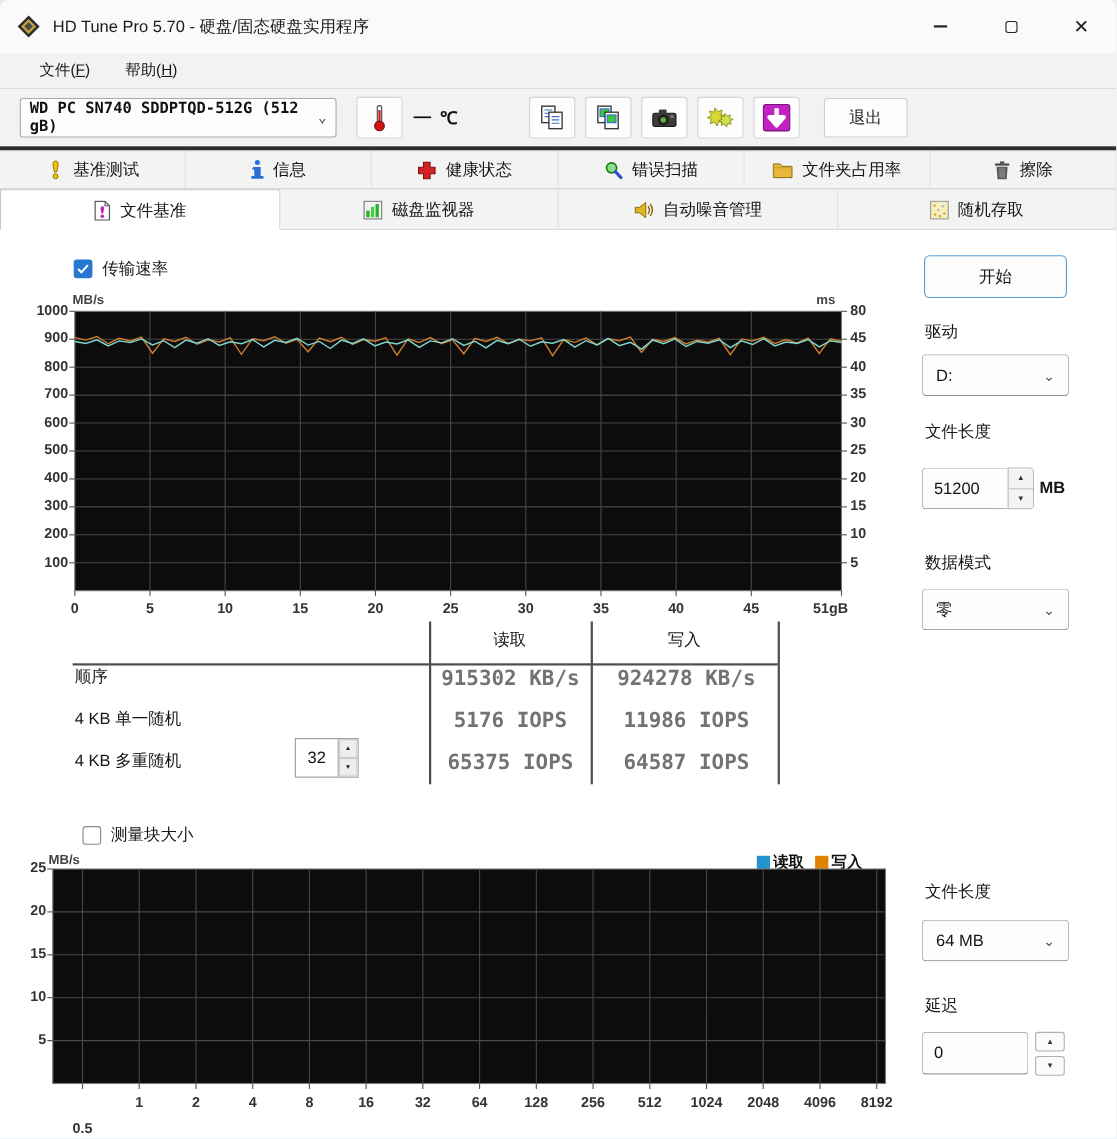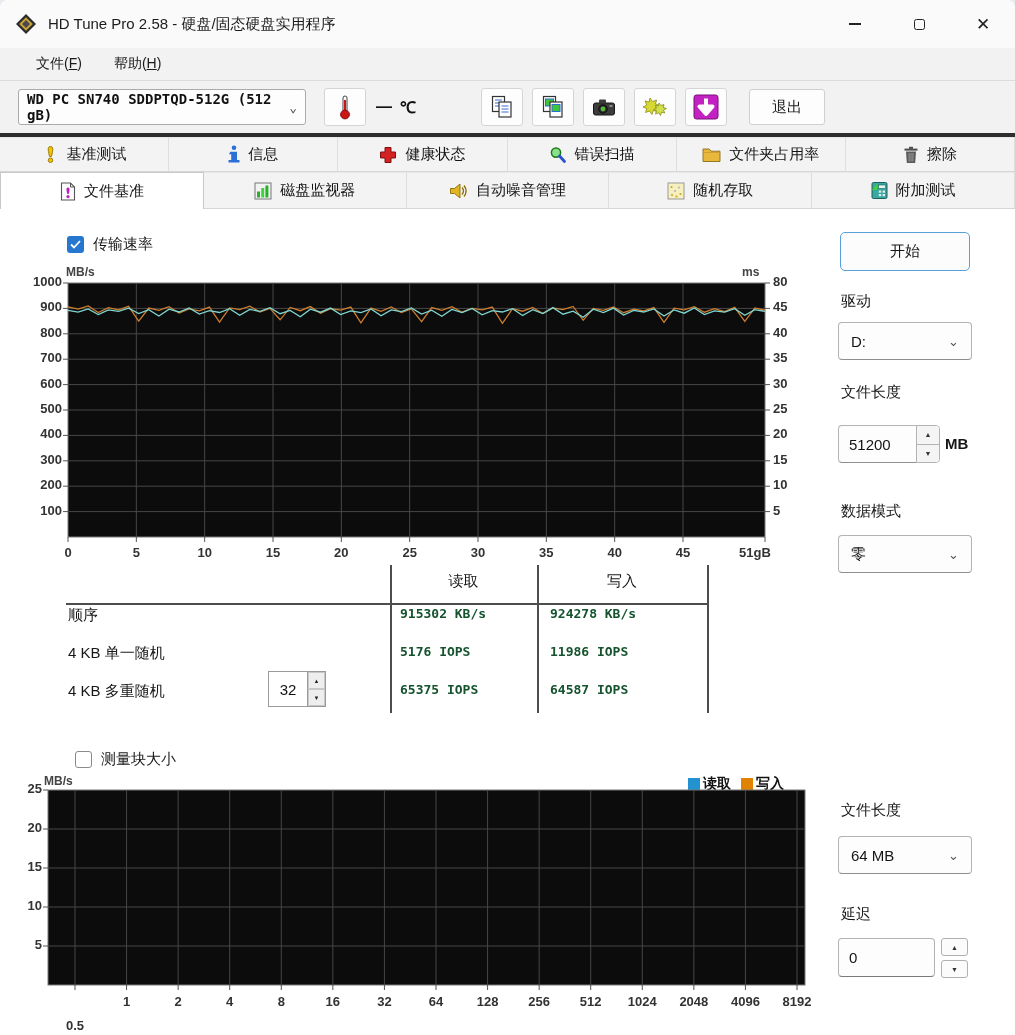--- a/index.html
+++ b/index.html
@@ -60,21 +60,21 @@
   .spin-box { display:flex; height:38px; }
   .spin-input { width:78px; height:38px; background:#fdfdfd; border:1px solid #b3b3b3; border-bottom-color:#8f8f8f; border-right:none; border-radius:4px 0 0 4px; padding:0 10px; font-size:15px; color:#141414; font-family:"Liberation Sans",sans-serif; }
   .spin-arrows { width:24px; display:flex; flex-direction:column; border:1px solid #b3b3b3; border-radius:0 4px 4px 0; overflow:hidden; }
   .spin-arrows div { flex:1; display:flex; align-items:center; justify-content:center; font-size:7px; color:#333; background:#f4f4f4; }
   .spin-arrows div:first-child { border-bottom:1px solid #b3b3b3; }
 
   .vline { position:absolute; width:2px; background:#4d4d4d; }
   .hline { position:absolute; height:2px; background:#4d4d4d; }
   .res-head { position:absolute; font-size:15px; color:#171717; }
   .res-label { position:absolute; font-size:15px; color:#171717; }
-  .res-val { position:absolute; font-family:"DejaVu Sans Mono",monospace; font-weight:700; font-size:13px; color:#14532d; text-align:left; }
+  .res-val { position:absolute; font-family:"DejaVu Sans Mono",monospace; font-weight:700; font-size:19px; color:#737373; text-align:center; }
 
   .classic-spin { position:absolute; display:flex; width:58px; height:36px; border:1px solid #9a9a9a; background:#fff; }
   .classic-spin .val { flex:1; display:flex; align-items:center; justify-content:center; font-size:15px; color:#111; }
   .classic-spin .arrows { width:18px; display:flex; flex-direction:column; border-left:1px solid #9a9a9a; }
   .classic-spin .arrows div { flex:1; background:#eee; border:1px solid #c8c8c8; display:flex; align-items:center; justify-content:center; font-size:6px; color:#222; }
 
   .legend { position:absolute; display:flex; align-items:center; gap:10px; }
   .legend .item { display:flex; align-items:center; gap:3px; font-size:14px; font-weight:700; color:#111; }
   .legend .sq { width:12px; height:12px; }
 
@@ -85,21 +85,21 @@
 <body>
 
 <div id="window">
 
   <div class="titlebar">
     <svg class="app-icon" viewBox="0 0 22 22">
       <path d="M11 1 L21 11 L11 21 L1 11 Z" fill="#2c2c2c"></path>
       <path d="M11 4.2 L17.8 11 L11 17.8 L4.2 11 Z" fill="#c9a23a"></path>
       <path d="M11 7 L15 11 L11 15 L7 11 Z" fill="#4a4a4a"></path>
     </svg>
-    <span class="title-text">HD Tune Pro 2.58 - 硬盘/固态硬盘实用程序</span>
+    <span class="title-text">HD Tune Pro 5.70 - 硬盘/固态硬盘实用程序</span>
     <div class="win-controls">
       <div class="win-btn">
           <div class="glyph-min"></div>
         </div>
       <div class="win-btn">
           <div class="glyph-max"></div>
         </div>
       <div class="win-btn">
           <span class="glyph-close">✕</span>
         </div>
@@ -280,34 +280,20 @@
               <rect x="1" y="1" width="16" height="16" fill="#f6f0be" stroke="#999"></rect>
               <circle cx="4.5" cy="5" r="1.1" fill="#caa92a"></circle>
               <circle cx="8" cy="9" r="1.1" fill="#b5b5b5"></circle>
               <circle cx="5" cy="13" r="1.1" fill="#caa92a"></circle>
               <circle cx="12" cy="5.5" r="1.1" fill="#b5b5b5"></circle>
               <circle cx="13.5" cy="12" r="1.1" fill="#caa92a"></circle>
               <circle cx="9.5" cy="14.5" r="1.1" fill="#caa92a"></circle>
             </svg>
           </span>
           <span>随机存取</span>
-        </div>
-        <div class="tab">
-          <span style="display: flex;">
-            <svg width="17" height="19" viewBox="0 0 17 19">
-              <rect x="1" y="1.5" width="15" height="16" rx="1.5" fill="#3aa7a0" stroke="#1a5f5a"></rect>
-              <path d="M1 9 L6 3 L6 9 Z" fill="#3fd43f"></path>
-              <rect x="7.5" y="4" width="7" height="3.5" fill="#e8f4f4" stroke="#1a5f5a" stroke-width="0.6"></rect>
-              <rect x="7.8" y="9.5" width="2.4" height="2.2" fill="#dfeeee"></rect>
-              <rect x="11.6" y="9.5" width="2.4" height="2.2" fill="#dfeeee"></rect>
-              <rect x="7.8" y="13" width="2.4" height="2.2" fill="#dfeeee"></rect>
-              <rect x="11.6" y="13" width="2.4" height="2.2" fill="#dfeeee"></rect>
-            </svg>
-          </span>
-          <span>附加测试</span>
         </div>
       </div>
   </div>
 
   <div class="content" id="content">
 
     <div class="abs" style="left:67px; top:26px; display:flex; align-items:center; gap:9px;">
       <div class="cbx checked">
         <svg width="11" height="9" viewBox="0 0 11 9">
             <polyline points="1,4.5 4,7.5 10,1" fill="none" stroke="#fff" stroke-width="1.8"></polyline>

